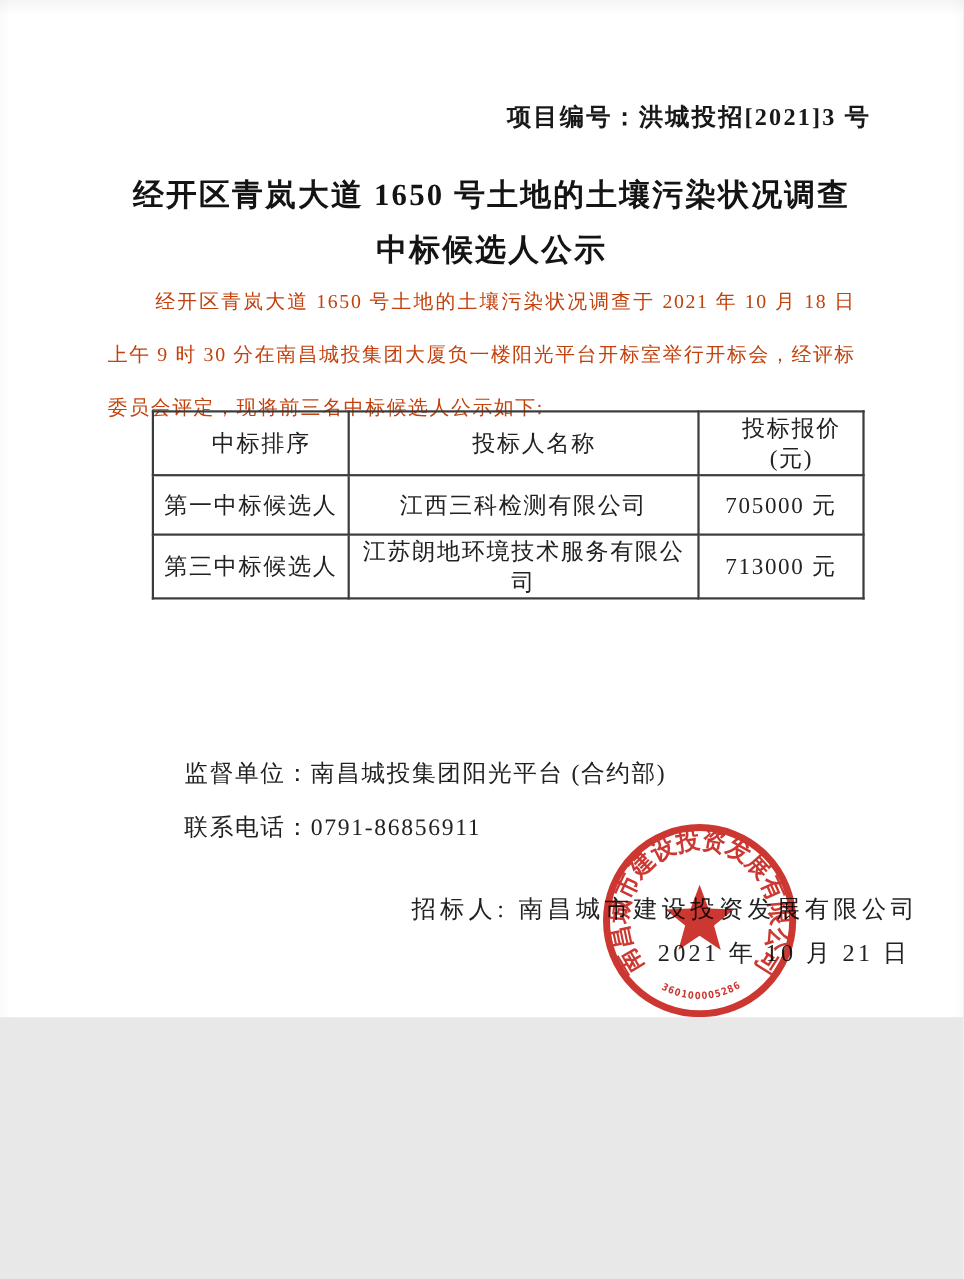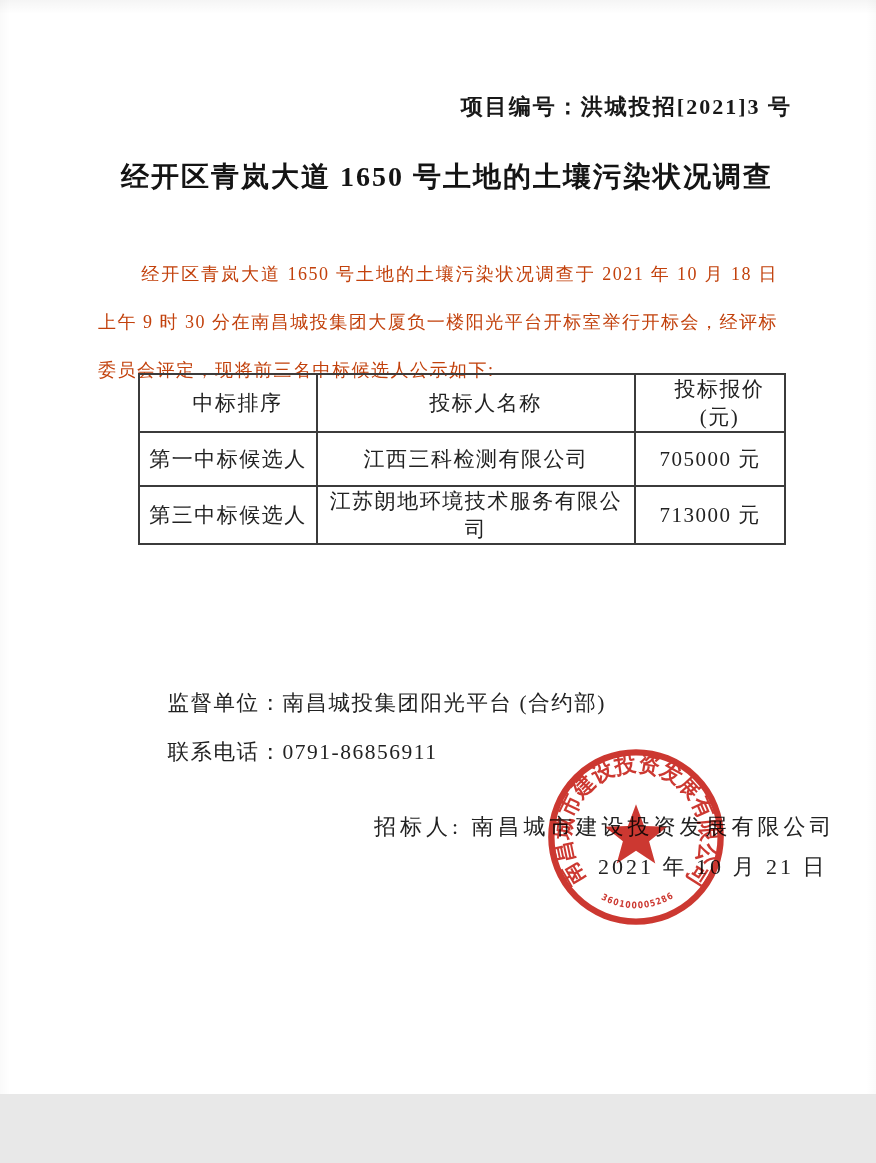--- a/index.html
+++ b/index.html
@@ -1,20 +1,20 @@
 <!DOCTYPE html>
 <html><head>
 <meta charset="utf-8">
 <style>
   * { margin: 0; padding: 0; box-sizing: border-box; }
   html, body { background: #e8e8e8; }
   .sheet {
     position: relative;
     width: 876px;
-    height: 1094px;
+    height: 925px;
     margin: 0 auto;
     background: #ffffff;
     font-family: "Liberation Serif", "DejaVu Serif", serif;
     color: #1e1e1e;
     overflow: hidden;
   }
   
   .sheet::before {
     content: "";
     position: absolute; inset: 0;
@@ -110,20 +110,21 @@
   }
 </style>
 </head>
 <body>
 
 <div class="sheet">
 
   <div class="doc-number">项目编号：洪城投招[2021]3 号</div>
 
   <div class="title title-1">经开区青岚大道 1650 号土地的土壤污染状况调查</div>
+  <div class="title title-2">中标候选人公示</div>
 
   <div class="body-par intro">经开区青岚大道 1650 号土地的土壤污染状况调查于 2021 年 10 月 18 日上午 9 时 30 分在南昌城投集团大厦负一楼阳光平台开标室举行开标会，经评标委员会评定，现将前三名中标候选人公示如下:</div>
 
   <table class="bid-table">
     <colgroup>
       <col class="col-rank">
         <col class="col-bidder">
         <col class="col-price">
     </colgroup>
     <thead>

